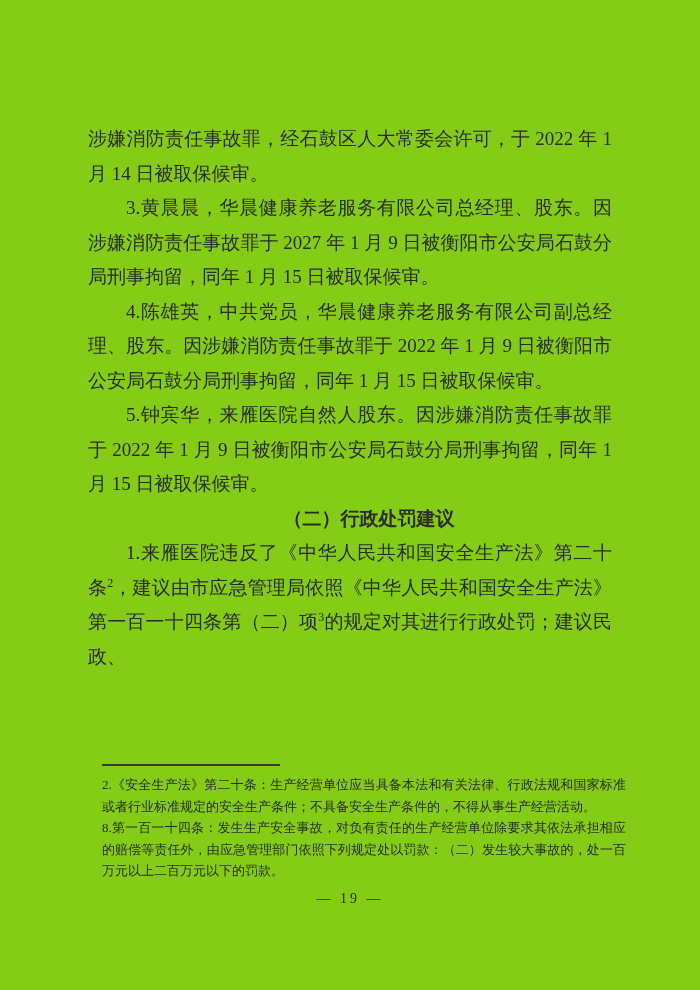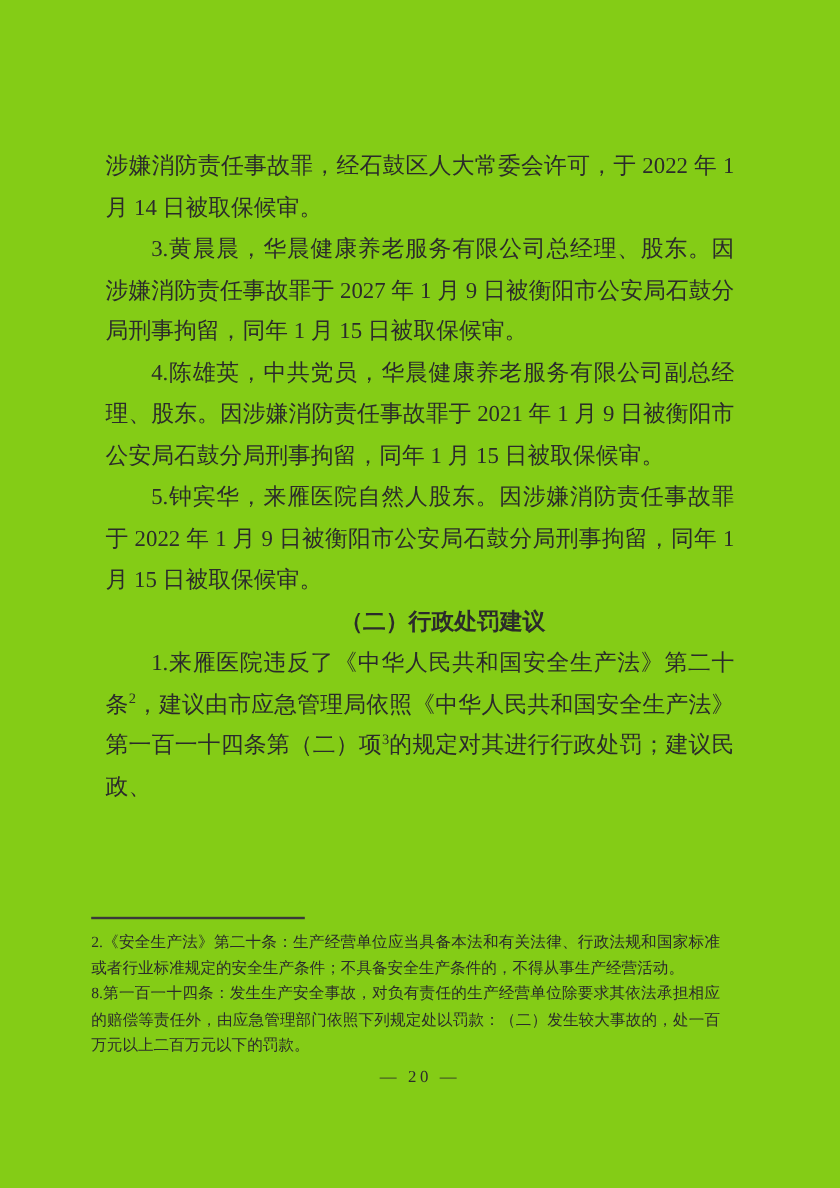--- a/index.html
+++ b/index.html
@@ -37,21 +37,21 @@
     font-weight: bold;
     text-align: center;
   }
   .para sup {
     font-size: 12px;
     line-height: 0;
     vertical-align: super;
   }
   .footnote-area {
     position: absolute;
-    left: 76px;
+    left: 102px;
     top: 764px;
     width: 524px;
   }
   .footnote-rule {
     width: 178px;
     height: 0;
     border-top: 2px solid #3a3a3a;
     margin: 0 0 8px 0;
   }
   .footnote {
@@ -73,31 +73,31 @@
   }
 </style>
 </head>
 <body>
 
 <div class="page" style="background: #84cc16; color: rgb(43, 43, 43);">
 
   <div class="doc-body" id="body-paragraphs">
       <p class="para">涉嫌消防责任事故罪，经石鼓区人大常委会许可，于 2022 年 1 月 14 日被取保候审。</p>
       <p class="para indent">3.黄晨晨，华晨健康养老服务有限公司总经理、股东。因涉嫌消防责任事故罪于 2027 年 1 月 9 日被衡阳市公安局石鼓分局刑事拘留，同年 1 月 15 日被取保候审。</p>
-      <p class="para indent">4.陈雄英，中共党员，华晨健康养老服务有限公司副总经理、股东。因涉嫌消防责任事故罪于 2021 年 1 月 9 日被衡阳市公安局石鼓分局刑事拘留，同年 1 月 15 日被取保候审。</p>
+      <p class="para indent">4.陈雄英，中共党员，华晨健康养老服务有限公司副总经理、股东。因涉嫌消防责任事故罪于 2022 年 1 月 9 日被衡阳市公安局石鼓分局刑事拘留，同年 1 月 15 日被取保候审。</p>
       <p class="para indent">5.钟宾华，来雁医院自然人股东。因涉嫌消防责任事故罪于 2022 年 1 月 9 日被衡阳市公安局石鼓分局刑事拘留，同年 1 月 15 日被取保候审。</p>
       <p class="para indent heading">（二）行政处罚建议</p>
       <p class="para indent">1.来雁医院违反了《中华人民共和国安全生产法》第二十条<sup>2</sup>，建议由市应急管理局依照《中华人民共和国安全生产法》第一百一十四条第（二）项<sup>3</sup>的规定对其进行行政处罚；建议民政、</p>
     </div>
 
   <div class="footnote-area">
     <div class="footnote-rule" style="border-top-color: rgb(58, 58, 58);"></div>
     <div id="footnotes">
         <p class="footnote">2.《安全生产法》第二十条：生产经营单位应当具备本法和有关法律、行政法规和国家标准或者行业标准规定的安全生产条件；不具备安全生产条件的，不得从事生产经营活动。</p>
         <p class="footnote">8.第一百一十四条：发生生产安全事故，对负有责任的生产经营单位除要求其依法承担相应的赔偿等责任外，由应急管理部门依照下列规定处以罚款：（二）发生较大事故的，处一百万元以上二百万元以下的罚款。</p>
       </div>
   </div>
 
   <div class="page-footer">
-    <span>— 20 —</span>
+    <span>— 19 —</span>
   </div>
 
 </div>
 
 </body></html>

